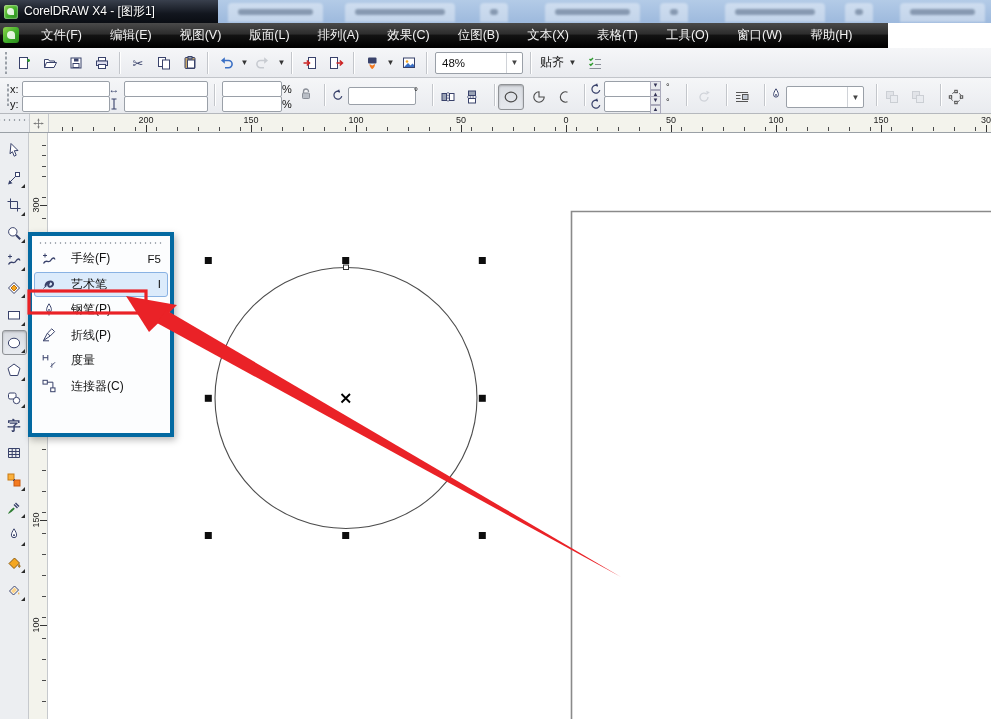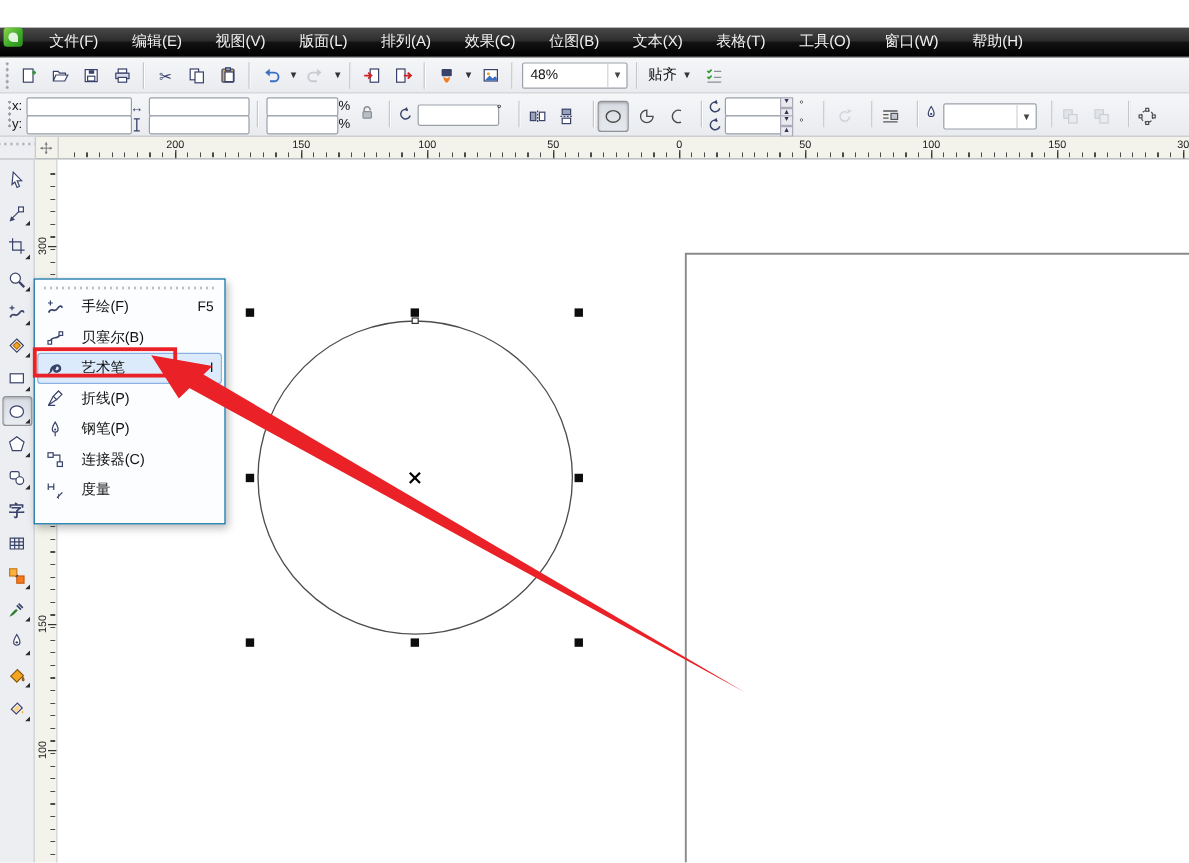--- a/index.html
+++ b/index.html
@@ -7,21 +7,21 @@
   #app{position:relative;width:991px;height:719px;overflow:hidden;background:#fff;user-select:none;}
   
   #titlebar{position:absolute;left:0;top:0;width:991px;height:23px;background:linear-gradient(#b3cbe7,#9db9dd);}
   #title-left{position:absolute;left:0;top:0;width:218px;height:23px;background:linear-gradient(#39404d,#12161e 60%,#0a0d13);display:flex;align-items:center;gap:6px;padding-left:4px;box-sizing:border-box;}
   #app-icon{width:14px;height:14px;border-radius:3px;background:linear-gradient(135deg,#8fd44c,#3fae2a 55%,#2a8a1d);box-shadow:inset 0 0 2px #fff;position:relative;}
   #app-icon:after{content:"";position:absolute;left:3px;top:3px;width:7px;height:7px;border-radius:50% 50% 0 50%;background:rgba(255,255,255,.85);}
   #title-text{color:#fff;font-size:12px;white-space:nowrap;text-shadow:0 1px 2px #000;}
   .bg-tab{position:absolute;top:3px;height:19px;border-radius:4px 4px 0 0;background:rgba(255,255,255,.38);filter:blur(1px);}
   .bg-tab i{display:block;margin:6px 10px;height:6px;border-radius:3px;background:rgba(55,75,105,.45);}
   
-  #menubar{position:absolute;left:0;top:23px;width:991px;height:25px;background:linear-gradient(#4a4a4a,#2d2d2d 45%,#121212 52%,#000);border-bottom:1px solid #000;display:flex;box-sizing:border-box;}
+  #menubar{position:absolute;left:0;top:23px;width:888px;height:25px;background:linear-gradient(#4a4a4a,#2d2d2d 45%,#121212 52%,#000);border-bottom:1px solid #000;display:flex;align-items:center;box-sizing:border-box;}
   #menubar .app-glyph{width:16px;height:16px;margin:0 8px 0 3px;border-radius:3px;background:linear-gradient(135deg,#8fd44c,#3fae2a 55%,#2a8a1d);position:relative;flex:0 0 auto;}
   #menubar .app-glyph:after{content:"";position:absolute;left:4px;top:4px;width:8px;height:8px;border-radius:50% 50% 0 50%;background:rgba(255,255,255,.85);}
   .menu-item{color:#f2f2f2;font-size:12.5px;padding:3px 14px;cursor:default;border-radius:2px;}
   
   #toolbar{position:absolute;left:0;top:48px;width:991px;height:30px;background:linear-gradient(#f5f6f8,#e9ebef);border-bottom:1px solid #c2c5ca;display:flex;align-items:center;box-sizing:border-box;}
   #propbar{position:absolute;left:0;top:78px;width:991px;height:36px;background:linear-gradient(#f5f6f8,#e9ebef);border-bottom:1px solid #b5b8bd;box-sizing:border-box;}
   .grip{width:7px;height:22px;margin:0 2px;background-image:radial-gradient(#9aa0a8 1px,transparent 1.2px);background-size:4px 5px;background-position:center;background-repeat:repeat-y;}
   .tbtn{width:24px;height:24px;display:flex;align-items:center;justify-content:center;border-radius:3px;border:1px solid transparent;}
   .tbtn.disabled{opacity:.55;}
   .icn{width:16px;height:16px;display:block;}
@@ -60,32 +60,64 @@
     background-image:repeating-linear-gradient(to bottom,transparent 0 9.55px,#4a4a4a 9.55px 10.5px);
     background-size:4px 100%;background-position:right 1px top 2px;background-repeat:no-repeat;}
   .vlabel{position:absolute;left:0;width:14px;height:30px;display:flex;align-items:center;justify-content:center;}
   .vlabel span{transform:rotate(-90deg);font-size:9px;color:#222;}
   .vtick{position:absolute;right:0;height:1px;width:7px;background:#333;}
   #canvas{position:absolute;left:48px;top:0;right:0;bottom:0;background:#fff;}
   
   #draw-svg{position:absolute;left:0;top:0;z-index:10;pointer-events:none;}
   #red-svg{position:absolute;left:0;top:0;z-index:80;pointer-events:none;}
   
-  #flyout{position:absolute;left:28px;top:232px;width:160px;height:205px;background:#fcfdfe;border:1px solid #0369a1;box-shadow:2px 3px 7px rgba(0,0,0,.28);z-index:40;box-sizing:border-box;padding-top:1px;}
+  #flyout{position:absolute;left:28px;top:232px;width:146px;height:205px;background:#fcfdfe;border:4px solid #0369a1;box-shadow:2px 3px 7px rgba(0,0,0,.28);z-index:40;box-sizing:border-box;padding-top:1px;}
   #flyout .tear{height:6px;margin:2px 6px 1px 6px;background-image:radial-gradient(#a7adb5 1px,transparent 1.2px);background-size:5px 4px;background-repeat:repeat-x;background-position:0 2px;}
   .fly-item{position:relative;display:flex;align-items:center;height:23.5px;margin:0 2px;padding:0 6px;border:1px solid transparent;border-radius:3px;font-size:12px;color:#111;}
   .fly-item.hl{background:#dcebfb;border-color:#89b2e3;}
   .fly-item .fic{width:16px;height:16px;margin-right:14px;flex:0 0 auto;}
   .fly-item .sc{margin-left:auto;font-size:11.5px;color:#111;padding-left:8px;}
 </style>
 </head>
 <body>
 
 <div id="app">
 
+  <div id="titlebar">
+    <div id="bg-tabs">
+        <div class="bg-tab" style="left: 228px; width: 95px;">
+          <i></i>
+        </div>
+        <div class="bg-tab" style="left: 345px; width: 110px;">
+          <i></i>
+        </div>
+        <div class="bg-tab" style="left: 480px; width: 28px;">
+          <i></i>
+        </div>
+        <div class="bg-tab" style="left: 545px; width: 95px;">
+          <i></i>
+        </div>
+        <div class="bg-tab" style="left: 660px; width: 28px;">
+          <i></i>
+        </div>
+        <div class="bg-tab" style="left: 725px; width: 100px;">
+          <i></i>
+        </div>
+        <div class="bg-tab" style="left: 845px; width: 28px;">
+          <i></i>
+        </div>
+        <div class="bg-tab" style="left: 900px; width: 85px;">
+          <i></i>
+        </div>
+      </div>
+    <div id="title-left">
+      <span id="app-icon"></span>
+      <span id="title-text">CorelDRAW X4 - [图形1]</span>
+    </div>
+  </div>
 
   <div id="menubar">
     <span class="app-glyph"></span>
   <span class="menu-item">文件(F)</span>
       <span class="menu-item">编辑(E)</span>
       <span class="menu-item">视图(V)</span>
       <span class="menu-item">版面(L)</span>
       <span class="menu-item">排列(A)</span>
       <span class="menu-item">效果(C)</span>
       <span class="menu-item">位图(B)</span>
@@ -572,79 +604,69 @@
         <div class="fly-item">
           <span class="fic">
             <svg class="icn" viewBox="0 0 16 16">
               <path d="M2 4.5h4M4 2.5v4" stroke="#39426b"></path>
               <path d="M2.5 12.5C5 7 7.5 13.5 10 9c1.5-2.5 3.5-2.5 3.8-.5" fill="none" stroke="#39426b" stroke-width="1.4"></path>
             </svg>
           </span>
           <span>手绘(F)</span>
           <span class="sc">F5</span>
         </div>
+        <div class="fly-item hl">
+          <span class="fic">
+            <svg class="icn" viewBox="0 0 16 16">
+              <path d="M2.5 12.5c.5-.7 1.5-1.5 2.5-2.3" stroke="#39426b"></path>
+              <path d="M4.5 10.5c0-5 7-6.5 7.5-3 .4 2.7-3.2 4.1-4.6 2.3-.8-1.1.2-2.5 1.4-2.2" fill="none" stroke="#39426b" stroke-width="2"></path>
+            </svg>
+          </span>
+          <span>艺术笔</span>
+          <span class="sc">I</span>
+        </div>
         <div class="fly-item">
           <span class="fic">
             <svg class="icn" viewBox="0 0 16 16">
-              <path d="M3.5 12C6 5.5 10 11.5 12.5 5" fill="none" stroke="#39426b" stroke-width="1.3"></path>
-              <rect x="2" y="10.8" width="3" height="3" fill="#fff" stroke="#39426b"></rect>
-              <rect x="11.2" y="3.5" width="3" height="3" fill="#fff" stroke="#39426b"></rect>
-            </svg>
-          </span>
-          <span>贝塞尔(B)</span>
-        </div>
-        <div class="fly-item hl">
-          <span class="fic">
-            <svg class="icn" viewBox="0 0 16 16">
-              <path d="M2.5 12.5c.5-.7 1.5-1.5 2.5-2.3" stroke="#39426b"></path>
-              <path d="M4.5 10.5c0-5 7-6.5 7.5-3 .4 2.7-3.2 4.1-4.6 2.3-.8-1.1.2-2.5 1.4-2.2" fill="none" stroke="#39426b" stroke-width="2"></path>
-            </svg>
-          </span>
-          <span>艺术笔</span>
-          <span class="sc">I</span>
+              <path d="M8 1.8c1.6 2.6 2.4 4.3 2.4 5.9a2.4 2.4 0 1 1-4.8 0C5.6 6.1 6.4 4.4 8 1.8Z" fill="#fff" stroke="#39426b"></path>
+              <circle cx="8" cy="7.9" r=".9" fill="#39426b"></circle>
+              <path d="M8 10.3v3.2" stroke="#39426b"></path>
+            </svg>
+          </span>
+          <span>钢笔(P)</span>
         </div>
         <div class="fly-item">
           <span class="fic">
             <svg class="icn" viewBox="0 0 16 16">
               <path d="M10.8 1.8 13.6 4.6 9.2 9 6.4 6.2Z" fill="#fff" stroke="#39426b"></path>
               <path d="M6.4 6.2 2.5 13.5 9.2 9" fill="none" stroke="#39426b"></path>
               <path d="M2 13.8h6" stroke="#39426b"></path>
             </svg>
           </span>
           <span>折线(P)</span>
         </div>
         <div class="fly-item">
           <span class="fic">
             <svg class="icn" viewBox="0 0 16 16">
-              <path d="M8 1.8c1.6 2.6 2.4 4.3 2.4 5.9a2.4 2.4 0 1 1-4.8 0C5.6 6.1 6.4 4.4 8 1.8Z" fill="#fff" stroke="#39426b"></path>
-              <circle cx="8" cy="7.9" r=".9" fill="#39426b"></circle>
-              <path d="M8 10.3v3.2" stroke="#39426b"></path>
-            </svg>
-          </span>
-          <span>钢笔(P)</span>
+              <path d="M2.2 2v5.4M6.8 2v5.4M2.2 4.7h4.6" stroke="#39426b"></path>
+              <path d="M9.5 13.8 14 9.3" stroke="#39426b"></path>
+              <text x="10" y="15.2" font-size="6.5" fill="#39426b">I</text>
+            </svg>
+          </span>
+          <span>度量</span>
         </div>
         <div class="fly-item">
           <span class="fic">
             <svg class="icn" viewBox="0 0 16 16">
               <rect x="2" y="2.3" width="4.3" height="3.8" fill="#fff" stroke="#39426b"></rect>
               <rect x="9.7" y="9.9" width="4.3" height="3.8" fill="#fff" stroke="#39426b"></rect>
               <path d="M6.3 4.2h5.6v5.7" fill="none" stroke="#39426b"></path>
             </svg>
           </span>
           <span>连接器(C)</span>
-        </div>
-        <div class="fly-item">
-          <span class="fic">
-            <svg class="icn" viewBox="0 0 16 16">
-              <path d="M2.2 2v5.4M6.8 2v5.4M2.2 4.7h4.6" stroke="#39426b"></path>
-              <path d="M9.5 13.8 14 9.3" stroke="#39426b"></path>
-              <text x="10" y="15.2" font-size="6.5" fill="#39426b">I</text>
-            </svg>
-          </span>
-          <span>度量</span>
         </div>
       </div>
   </div>
 
   <svg id="red-svg" width="991" height="719" viewBox="0 0 991 719">
     <rect x="29" y="291" width="117" height="22" fill="none" stroke="#ea2227" stroke-width="3.2"></rect>
     <polygon points="126,296 177,305 149,332" fill="#ea2227"></polygon>
     <polygon points="166,310 157,323 621,577" fill="#ea2227"></polygon>
   </svg>
 

